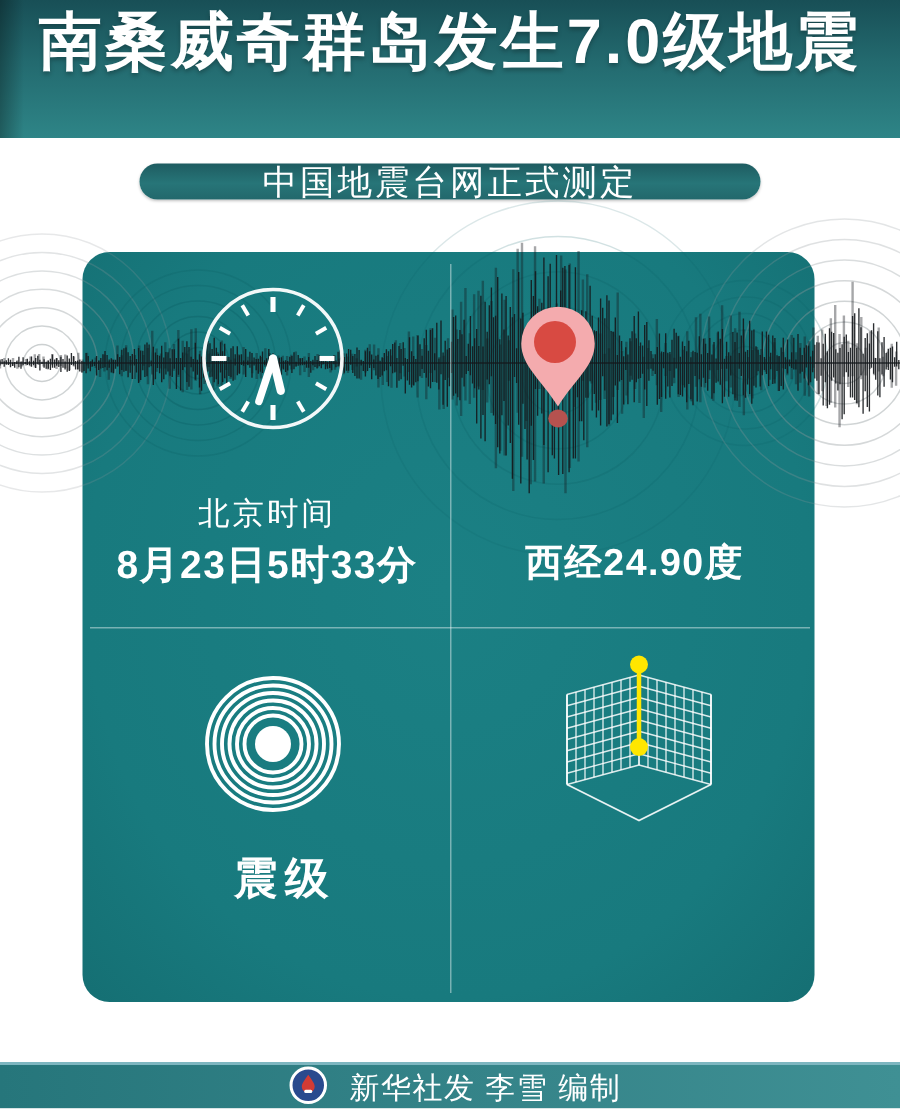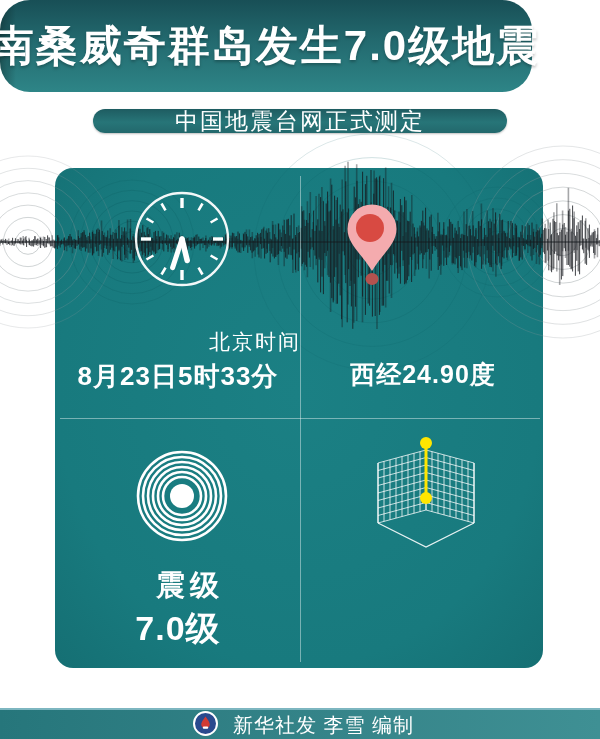--- a/index.html
+++ b/index.html
@@ -2,25 +2,25 @@
 <html><head>
 <meta charset="utf-8">
 <style>
   html,body{margin:0;padding:0;background:#e9e9e9;}
   .stage{
     position:relative;width:600px;height:739px;margin:0 auto;background:#ffffff;
     overflow:hidden;font-family:"Liberation Sans","DejaVu Sans",sans-serif;
   }
   
   .banner{
-    position:absolute;left:0;top:0;width:532px;height:92px;
+    position:absolute;left:0;top:0;width:600px;height:92px;
     background:
       linear-gradient(90deg, rgba(0,0,0,.30) 0px, rgba(0,0,0,0) 16px),
       linear-gradient(180deg,#184f56 0%, #236a6f 45%, #2e8587 100%);
-    display:flex;align-items:center;justify-content:center;border-radius:30px;
+    display:flex;justify-content:center;
   }
   .banner-title{
     color:#fff;font-size:42px;font-weight:700;letter-spacing:2px;white-space:nowrap;
     text-shadow:0 2px 3px rgba(0,0,0,.25);
   }
   
   .badge{
     position:absolute;left:93px;top:109px;width:414px;height:24px;border-radius:20px;
     background:linear-gradient(180deg,#1e5c61 0%, #277578 55%, #22686c 100%);
     display:flex;align-items:center;justify-content:center;
@@ -31,21 +31,21 @@
   .panel{
     position:absolute;left:55px;top:168px;width:488px;height:500px;border-radius:18px;
     background:radial-gradient(ellipse at 50% 45%, #1b8084 0%, #187a7e 70%, #156f73 100%);
   }
   .divider-v{position:absolute;left:300px;top:176px;width:1px;height:486px;background:rgba(255,255,255,.42);}
   .divider-h{position:absolute;left:60px;top:418px;width:480px;height:1px;background:rgba(255,255,255,.42);}
   
   svg.overlay{position:absolute;left:0;top:0;width:600px;height:739px;pointer-events:none;}
   
   .t{position:absolute;color:#fff;text-align:center;white-space:nowrap;}
-  .tl-label  {left:55px; top:328px; width:246px; font-size:21px; font-weight:500; letter-spacing:2px;text-align:right;}
+  .tl-label  {left:55px; top:328px; width:246px; font-size:21px; font-weight:500; letter-spacing:2px;}
   .tl-value  {left:55px; top:359px; width:246px; font-size:26px; font-weight:700; letter-spacing:1px;}
   .epi-label {left:404px; top:251px; width:auto; font-size:31px; font-weight:700; letter-spacing:6px;}
   .tr-lat    {left:301px; top:326px; width:244px; font-size:25px; font-weight:700; letter-spacing:1px;}
   .tr-lon    {left:301px; top:358px; width:244px; font-size:25px; font-weight:700; letter-spacing:1px;}
   .bl-label  {left:55px; top:566px; width:246px; font-size:29px; font-weight:700; letter-spacing:5px;padding-left:12px;}
   .bl-value  {left:55px; top:606px; width:246px; font-size:34px; font-weight:700; letter-spacing:1px;}
   .br-label  {left:301px; top:566px; width:244px; font-size:29px; font-weight:700; letter-spacing:4px;}
   .br-value  {left:301px; top:606px; width:244px; font-size:34px; font-weight:700; letter-spacing:1px;}
   
   .footer{
@@ -204,21 +204,20 @@
       <circle cx="426" cy="498" r="6" fill="#ffe600"></circle>
     </g>
   </svg>
 
   <div class="t tl-label">北京时间</div>
   <div class="t tl-value">8月23日5时33分</div>
 
   <div class="t tr-lon">西经24.90度</div>
 
   <div class="t bl-label">震级</div>
-  <div class="t bl-value">7.0级</div>
 
 
   <div class="footer"></div>
   <svg class="footer-logo" width="27" height="27">
     <circle cx="13.5" cy="13.5" r="11.5" fill="#2a4a8e" stroke="#fff" stroke-width="2"></circle>
     <path d="M13.5 6.5 c-2.6 3.6 -4.3 6 -4.3 8 a4.3 4 0 0 0 8.6 0 c0 -2 -1.7 -4.4 -4.3 -8 z" fill="#d23b34"></path>
     <rect x="10.8" y="16.5" width="5.4" height="2.2" rx="1" fill="#fff"></rect>
   </svg>
   <div class="footer-credit">新华社发 李雪 编制</div>
 

